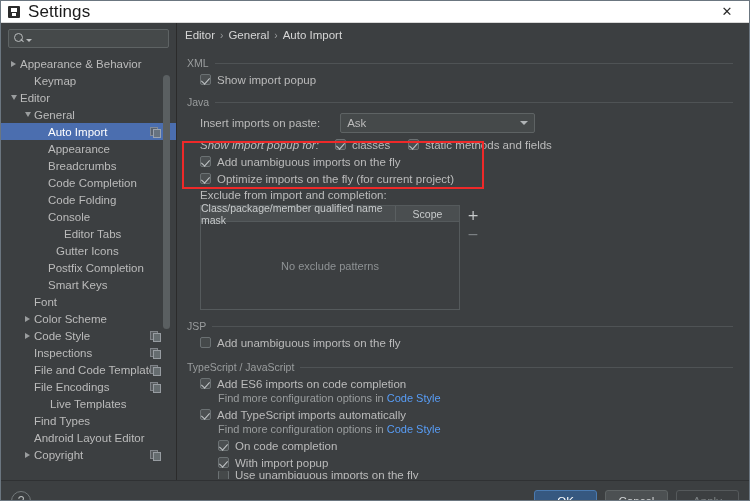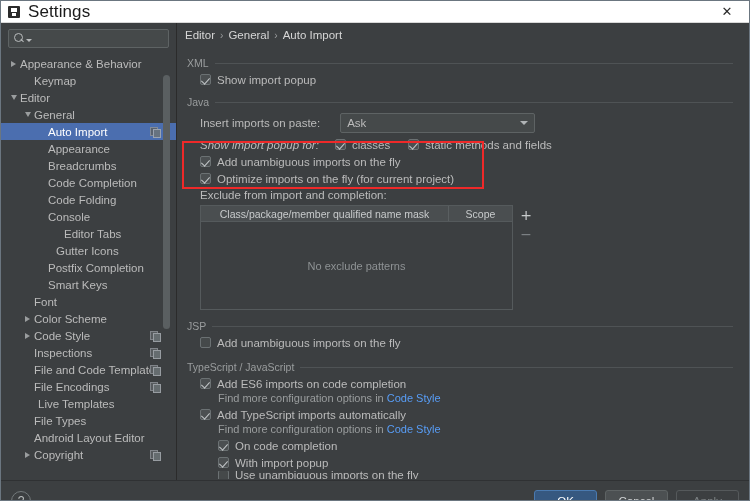--- a/index.html
+++ b/index.html
@@ -285,21 +285,21 @@
   }
   .link { color:#589df6; margin-left:3px; cursor:pointer; }
 
   
   .table-wrap {
     display:flex;
     margin-left: 13px;
     margin-top: 2px;
   }
   .table {
-    width: 313px;
+    width: 260px;
     height: 105px;
     background: #3c3f41;
     border: 1px solid #555a5c;
     display:flex; flex-direction:column;
   }
   .thead {
     height: 16px;
     display:flex;
     background: #4a4e50;
     border-bottom: 1px solid #555a5c;
@@ -503,27 +503,27 @@
           <div class="tree-item" style="padding-left: 20px;">
             <div class="twisty"></div>
             <div class="tree-label">File and Code Templates</div>
             <div class="copy-icon"></div>
           </div>
           <div class="tree-item" style="padding-left: 20px;">
             <div class="twisty"></div>
             <div class="tree-label">File Encodings</div>
             <div class="copy-icon"></div>
           </div>
-          <div class="tree-item" style="padding-left: 24px;">
+          <div class="tree-item" style="padding-left: 36px;">
             <div class="twisty"></div>
             <div class="tree-label">Live Templates</div>
           </div>
           <div class="tree-item" style="padding-left: 20px;">
             <div class="twisty"></div>
-            <div class="tree-label">File Types</div>
+            <div class="tree-label">Find Types</div>
           </div>
           <div class="tree-item" style="padding-left: 20px;">
             <div class="twisty"></div>
             <div class="tree-label">Android Layout Editor</div>
           </div>
           <div class="tree-item" style="padding-left: 20px;">
             <div class="twisty">
               <div class="tri-right"></div>
             </div>
             <div class="tree-label">Copyright</div>

